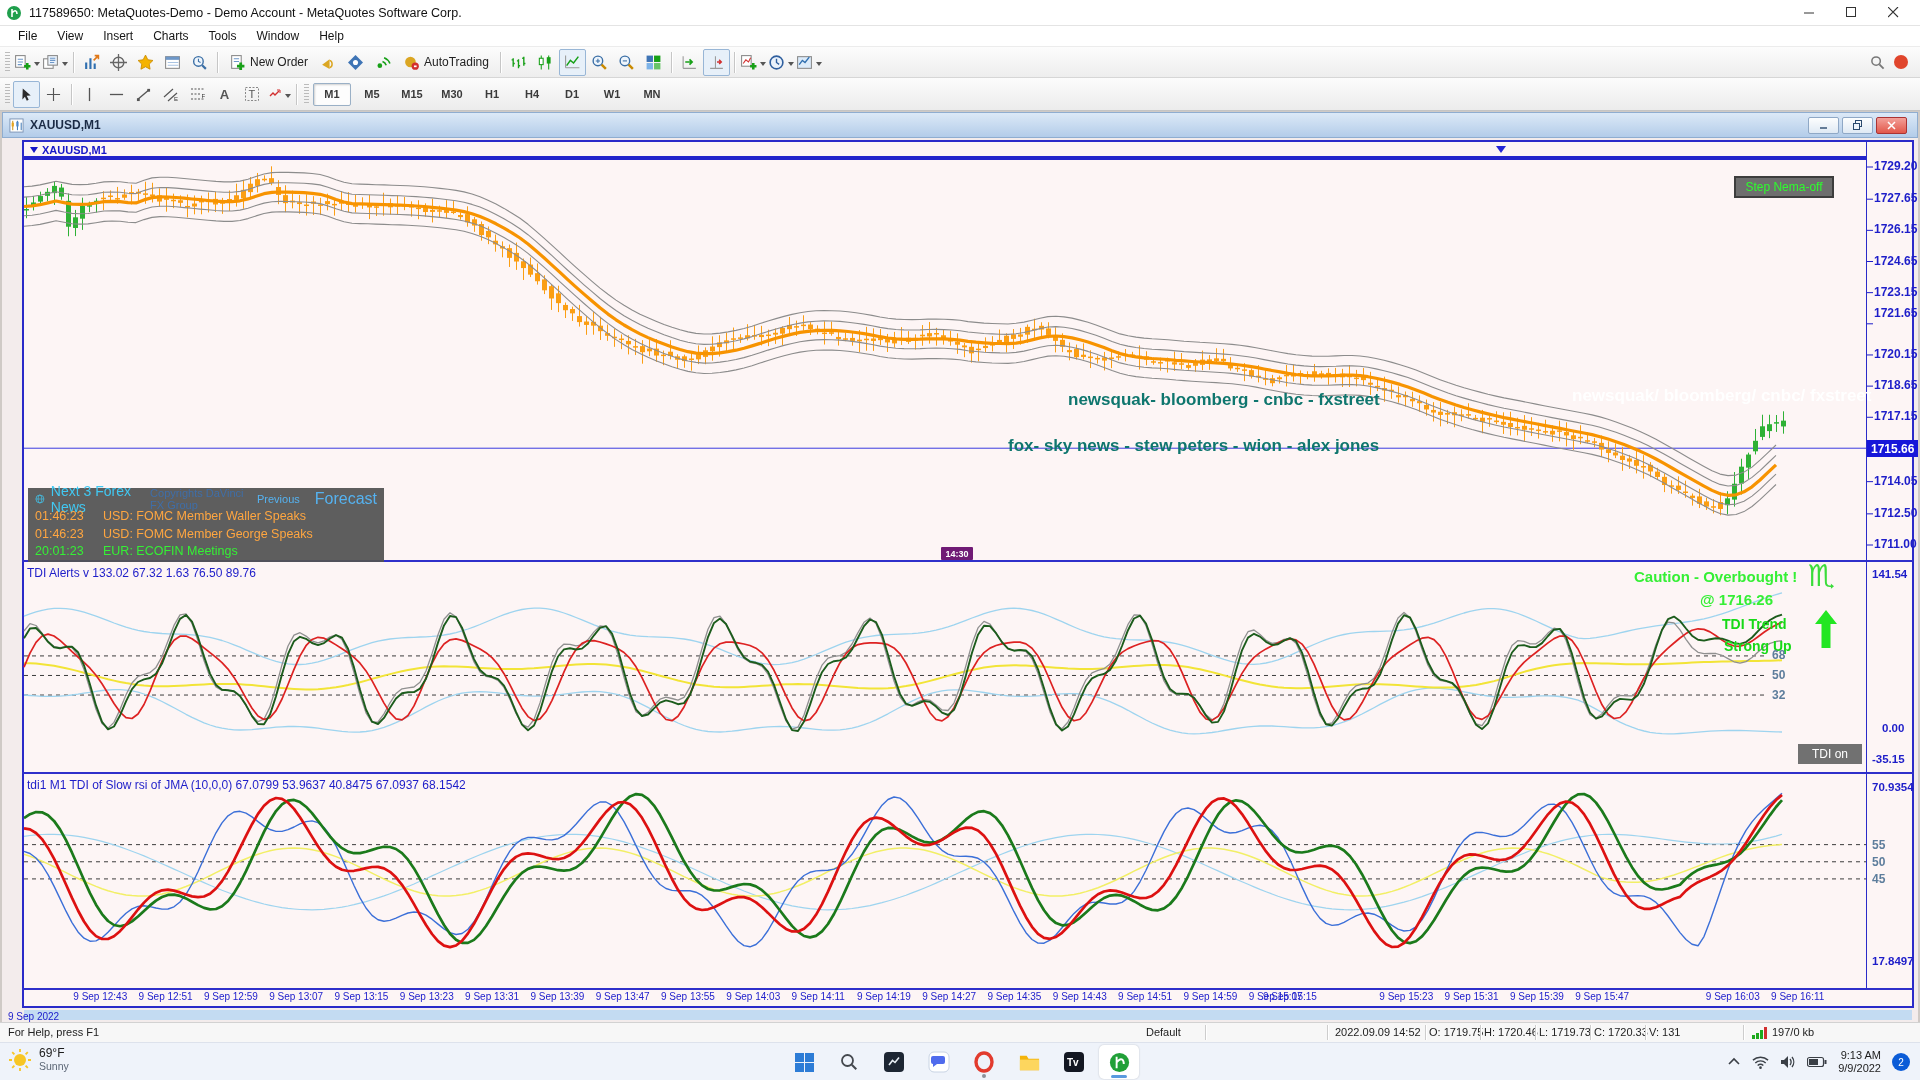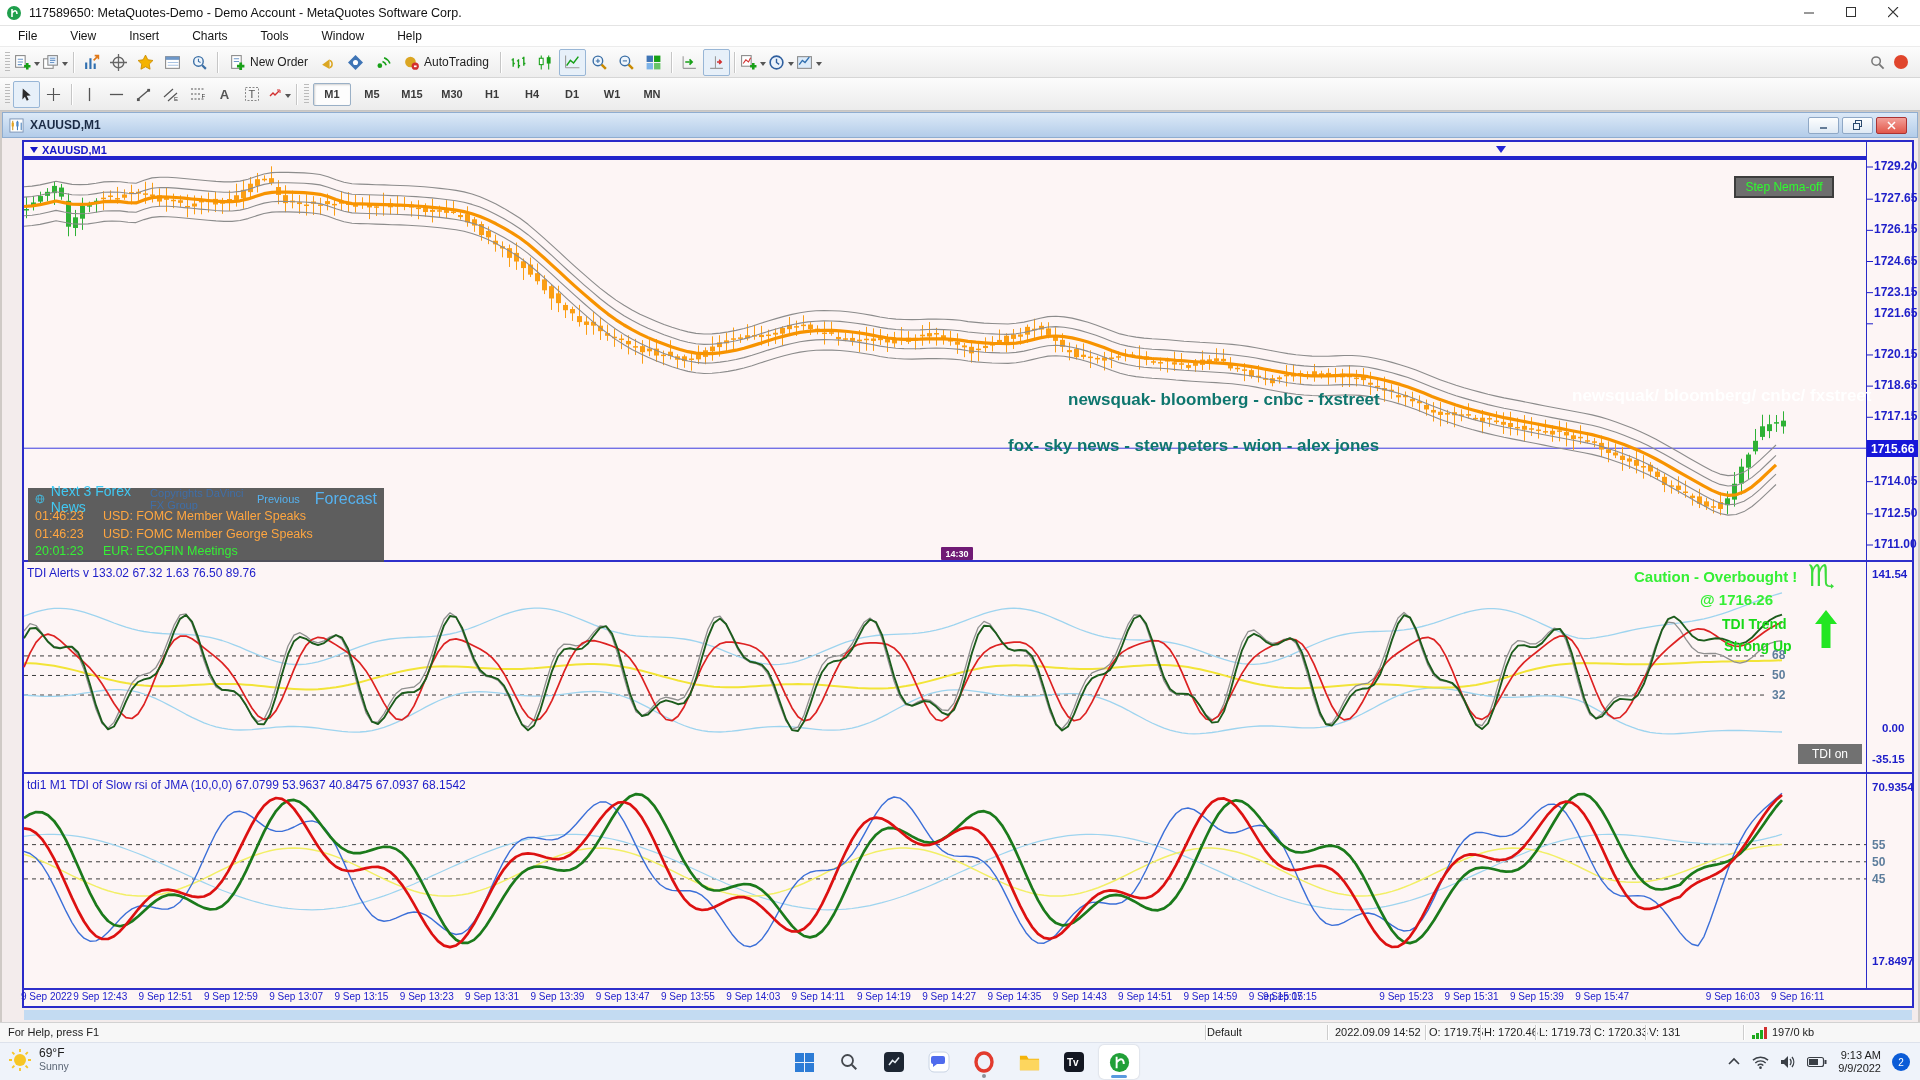--- a/index.html
+++ b/index.html
@@ -7,21 +7,21 @@
          font-family:"Liberation Sans","DejaVu Sans",sans-serif;-webkit-font-smoothing:antialiased;}
   .abs{position:absolute;}
   
   .titlebar{left:0;top:0;width:1920px;height:26px;background:#ffffff;border-bottom:1px solid #e4e4e4;
             display:flex;align-items:center;padding:0 6px;box-sizing:border-box;z-index:20;}
   .titlebar .ttl{font-size:12.5px;color:#111;margin-left:7px;}
   .wbtns{margin-left:auto;display:flex;}
   .wbtn{width:42px;height:24px;display:flex;align-items:center;justify-content:center;}
   
   .menubar{left:0;top:26px;width:1920px;height:21px;background:#fff;display:flex;align-items:center;
-           padding-left:8px;box-sizing:border-box;z-index:20;border-bottom:1px solid #ececec;gap:13px;}
+           padding-left:8px;box-sizing:border-box;z-index:20;border-bottom:1px solid #ececec;}
   .menu-item{font-size:12px;color:#151515;padding:2px 10px;cursor:default;}
   
   .toolbar1{left:0;top:47px;width:1920px;height:31px;background:linear-gradient(#fcfcfc,#ededed);
             border-bottom:1px solid #d6d6d6;display:flex;align-items:center;padding-left:2px;box-sizing:border-box;z-index:20;}
   .toolbar2{left:0;top:78px;width:1920px;height:33px;background:linear-gradient(#fcfcfc,#ececec);
             border-bottom:1px solid #c4c4c4;display:flex;align-items:center;padding-left:2px;box-sizing:border-box;z-index:20;}
   .grip{width:5px;height:20px;margin:0 3px;background:repeating-linear-gradient(#bbb 0 1px,transparent 1px 3px);}
   .tb{min-width:25px;height:25px;display:flex;align-items:center;justify-content:center;border:1px solid transparent;border-radius:2px;}
   .tb.wide{padding:0 6px;gap:4px;font-size:12px;color:#222;}
   .tb.selected{background:#e7f0f9;border:1px solid #98b6d6;}
@@ -1038,21 +1038,21 @@
       <div class="abs price-lbl" style="top: 346.962px;">1720.15</div>
       <div class="abs price-lbl" style="top: 378.115px;">1718.65</div>
       <div class="abs price-lbl" style="top: 409.269px;">1717.15</div>
       <div class="abs price-lbl" style="top: 473.654px;">1714.05</div>
       <div class="abs price-lbl" style="top: 505.846px;">1712.50</div>
       <div class="abs price-lbl" style="top: 537px;">1711.00</div>
     </div>
   <div class="abs cur-price" style="top: 440.215px;">1715.66</div>
 
   <div id="time-axis">
-      <div class="abs time-lbl" style="left: 21px;">9 Sep 2022</div>
+      <div class="abs time-lbl" style="left: 8px; margin-top: 20px;">9 Sep 2022</div>
       <div class="abs time-lbl" style="left: 73.3px;">9 Sep 12:43</div>
       <div class="abs time-lbl" style="left: 138.6px;">9 Sep 12:51</div>
       <div class="abs time-lbl" style="left: 203.9px;">9 Sep 12:59</div>
       <div class="abs time-lbl" style="left: 269.2px;">9 Sep 13:07</div>
       <div class="abs time-lbl" style="left: 334.5px;">9 Sep 13:15</div>
       <div class="abs time-lbl" style="left: 399.8px;">9 Sep 13:23</div>
       <div class="abs time-lbl" style="left: 465.1px;">9 Sep 13:31</div>
       <div class="abs time-lbl" style="left: 530.4px;">9 Sep 13:39</div>
       <div class="abs time-lbl" style="left: 595.7px;">9 Sep 13:47</div>
       <div class="abs time-lbl" style="left: 661px;">9 Sep 13:55</div>
@@ -1071,21 +1071,21 @@
       <div class="abs time-lbl" style="left: 1509.9px;">9 Sep 15:39</div>
       <div class="abs time-lbl" style="left: 1575.2px;">9 Sep 15:47</div>
       <div class="abs time-lbl" style="left: 1640.5px; margin-top: 36px;">9 Sep 15:55</div>
       <div class="abs time-lbl" style="left: 1705.8px;">9 Sep 16:03</div>
       <div class="abs time-lbl" style="left: 1771.1px;">9 Sep 16:11</div>
     </div>
   <div class="abs scroll-strip"></div>
 
   <div class="abs statusbar">
     <span class="sb-item" style="left:8px;">For Help, press F1</span>
-    <span class="sb-item" style="left:1207px;">Default</span>
+    <span class="sb-item" style="left:1146px;">Default</span>
     <span id="sb-fields"><span class="sb-item" style="left: 1335px;">2022.09.09 14:52</span><span class="sb-item" style="left: 1429px;">O: 1719.75</span><span class="sb-item" style="left: 1484px;">H: 1720.46</span><span class="sb-item" style="left: 1539px;">L: 1719.73</span><span class="sb-item" style="left: 1594px;">C: 1720.33</span><span class="sb-item" style="left: 1649px;">V: 131</span></span>
     <svg class="sb-item" style="left:1752px;top:4px;" width="16" height="12">
         <rect x="0" y="8" width="3" height="4" fill="#1faa1f"></rect>
         <rect x="4" y="6" width="3" height="6" fill="#1faa1f"></rect>
         <rect x="8" y="3" width="3" height="9" fill="#1faa1f"></rect>
         <rect x="12" y="0" width="3" height="12" fill="#d22f2f"></rect>
       </svg>
     <span class="sb-item" style="left:1772px;">197/0 kb</span>
   <span class="sb-sep" style="left: 1205px;"></span><span class="sb-sep" style="left: 1327px;"></span><span class="sb-sep" style="left: 1425px;"></span><span class="sb-sep" style="left: 1480px;"></span><span class="sb-sep" style="left: 1535px;"></span><span class="sb-sep" style="left: 1590px;"></span><span class="sb-sep" style="left: 1645px;"></span><span class="sb-sep" style="left: 1743px;"></span></div>
 

